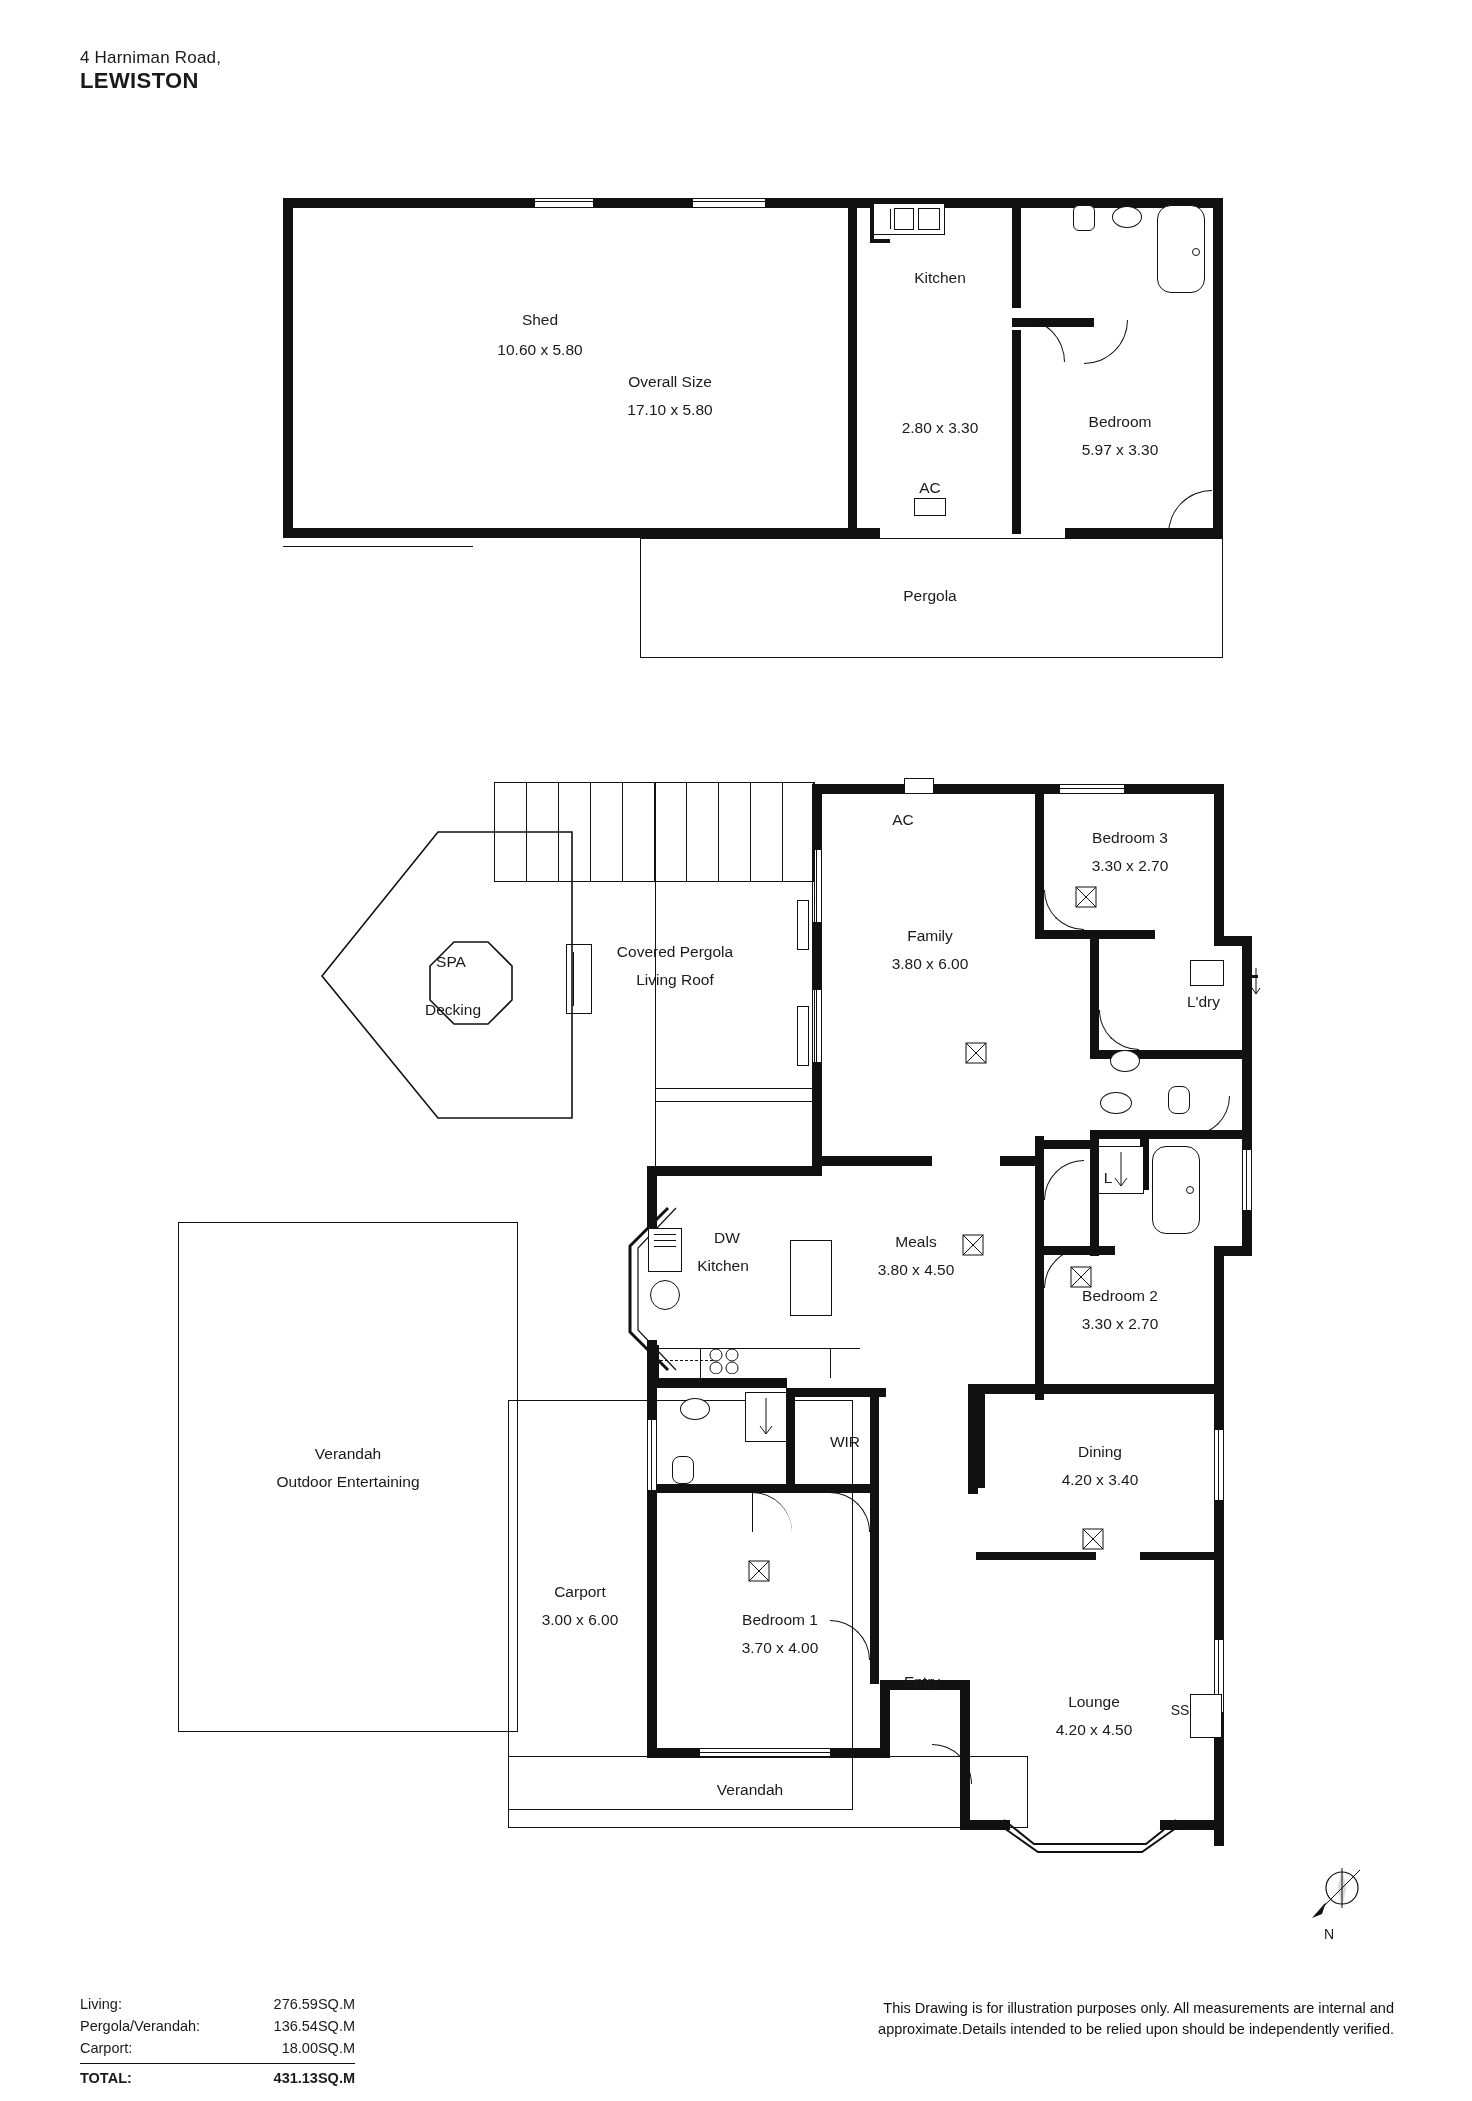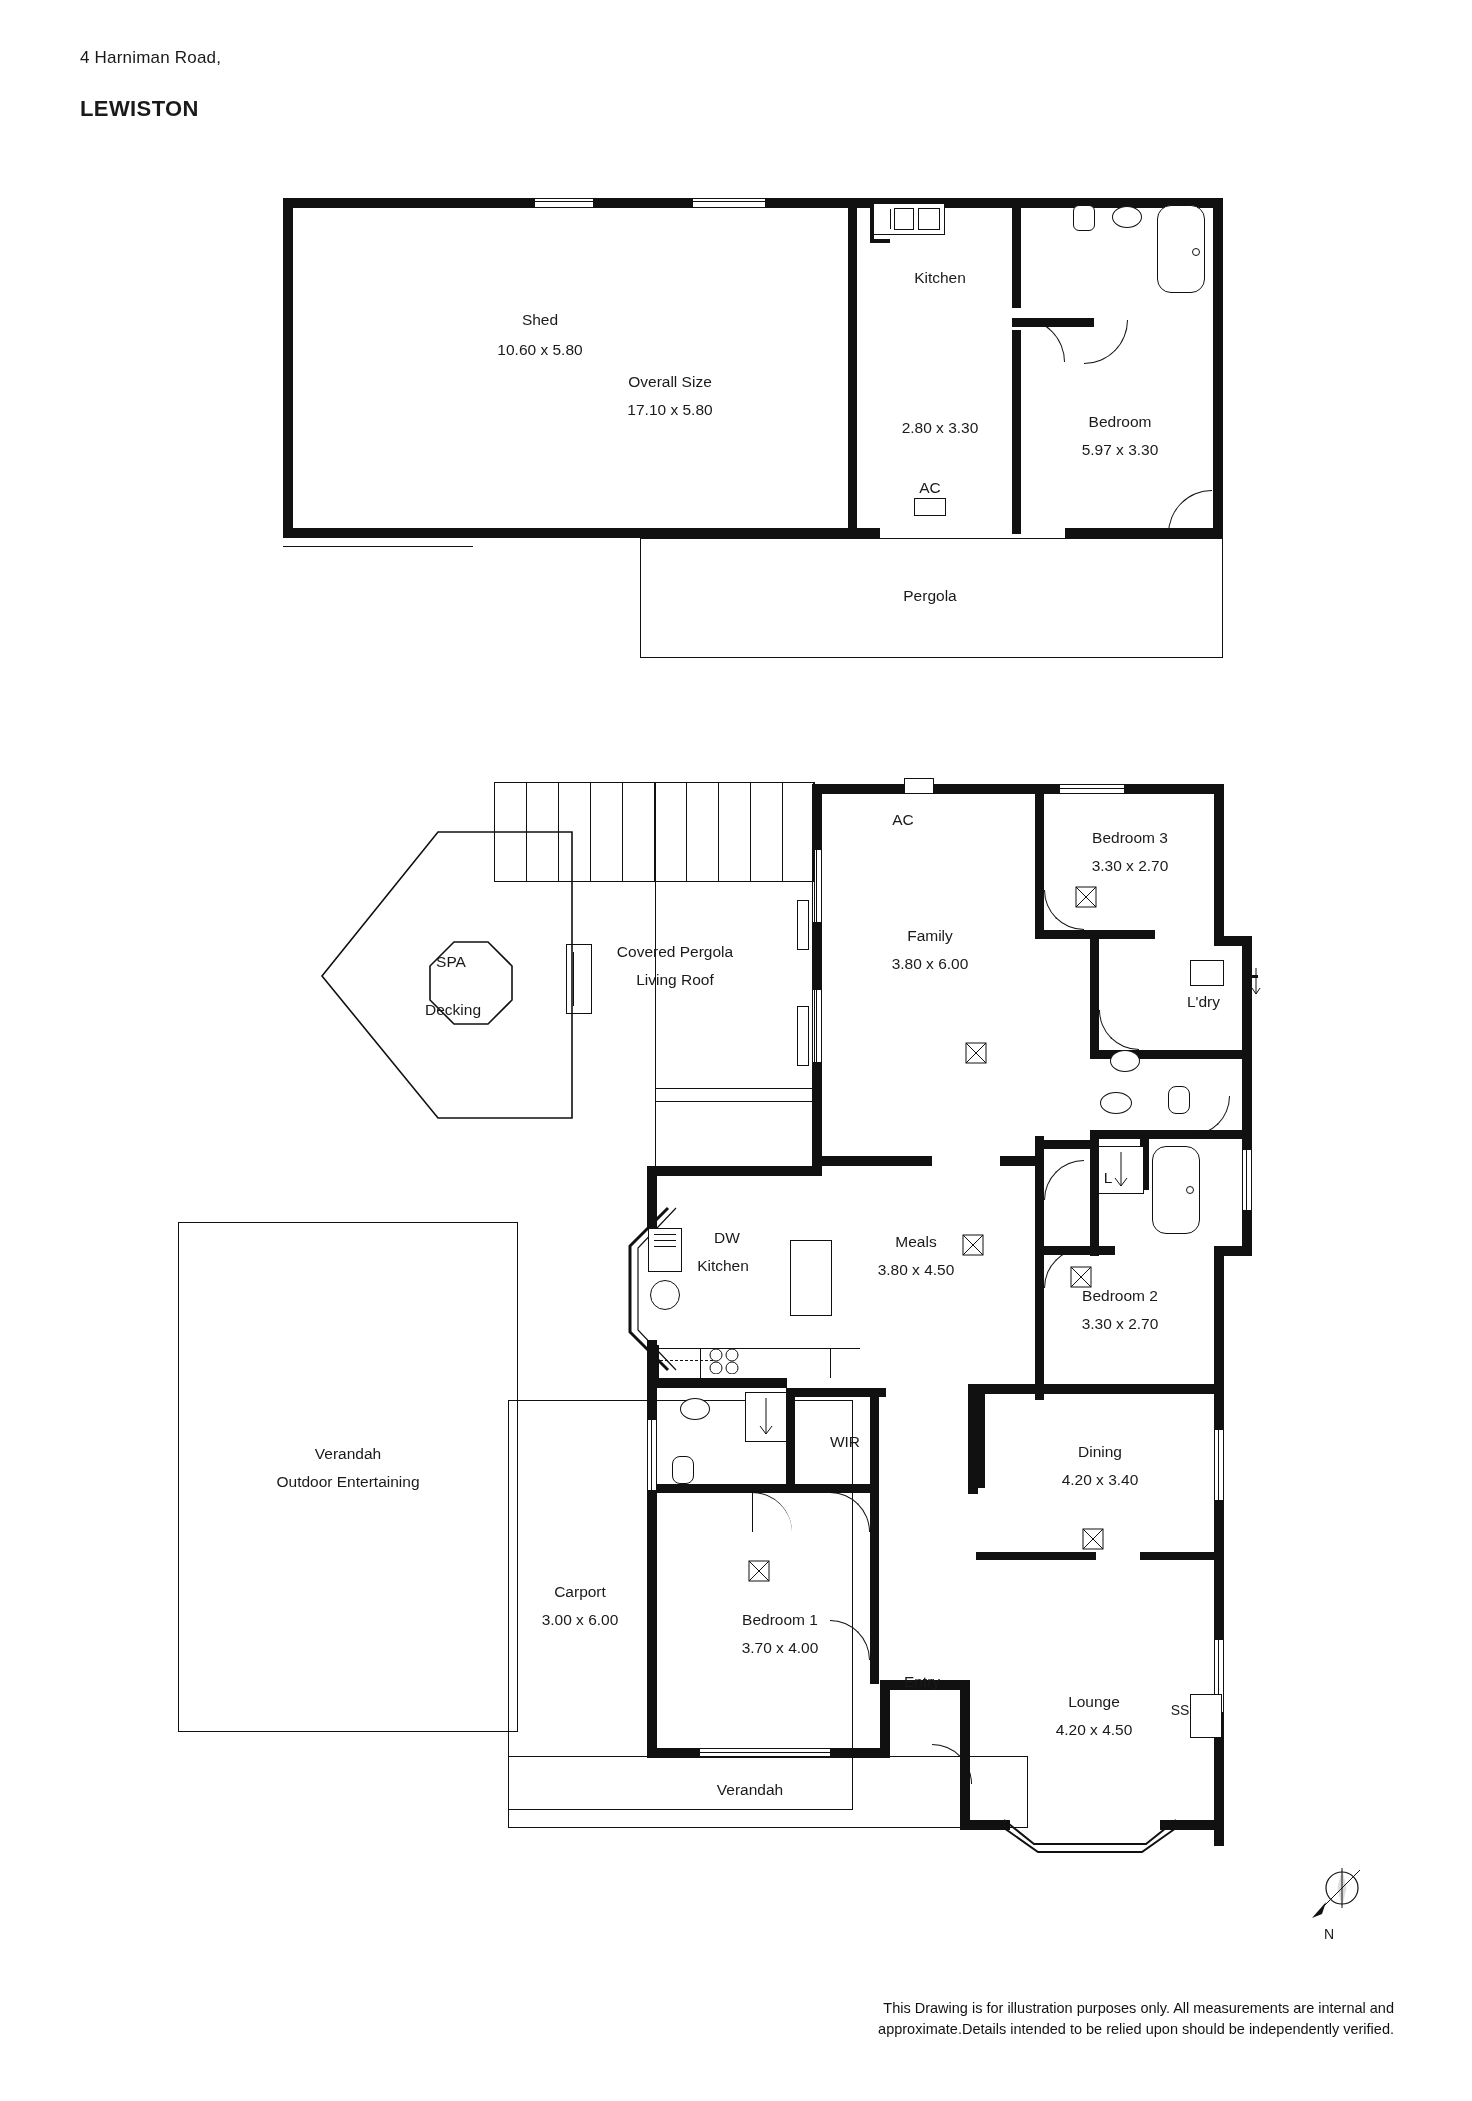--- a/index.html
+++ b/index.html
@@ -5,21 +5,21 @@
   html,body{margin:0;padding:0;}
   body{
     width:1472px;height:2101px;background:#ffffff;
     font-family:"Liberation Sans", sans-serif;
     color:#1a1a1a;position:relative;overflow:hidden;
   }
   .page{position:absolute;inset:0;}
 
   
   .addr{position:absolute;left:80px;top:48px;font-size:17px;letter-spacing:.2px;}
-  .suburb{position:absolute;left:80px;top:96px;font-size:22px;font-weight:bold;letter-spacing:.4px;}
+  .suburb{position:absolute;left:80px;top:68px;font-size:22px;font-weight:bold;letter-spacing:.4px;}
 
   
   .wall{position:absolute;background:#111;}
   .thin{position:absolute;background:#111;}
   .box{position:absolute;border:1px solid #111;box-sizing:border-box;background:transparent;}
   .lbl{position:absolute;font-size:15.5px;line-height:20px;text-align:center;white-space:nowrap;}
   .lbl.sm{font-size:14px;}
   .openarea{position:absolute;border:1px solid #111;box-sizing:border-box;}
   .white{background:#fff;position:absolute;}
   .fix{position:absolute;border:1px solid #111;box-sizing:border-box;background:#fff;}
@@ -356,16 +356,35 @@
     <svg width="70" height="70">
       <circle cx="42" cy="26" r="16" fill="none" stroke="#111" stroke-width="1.2"></circle>
       <polygon points="42,8 46,26 42,44 38,26" fill="#111" opacity="0.15" stroke="#111" stroke-width="0.8"></polygon>
       <line x1="24" y1="44" x2="60" y2="8" stroke="#111" stroke-width="1"></line>
       <line x1="42" y1="6" x2="42" y2="46" stroke="#111" stroke-width="1"></line>
       <polygon points="12,56 26,40 22,52 12,56" fill="#111"></polygon>
     </svg>
     <div class="n">N</div>
   </div>
 
+  <div class="legend">
+    <div class="row">
+        <span class="k">Living:</span>
+        <span class="v">276.59SQ.M</span>
+      </div>
+    <div class="row">
+        <span class="k">Pergola/Verandah:</span>
+        <span class="v">136.54SQ.M</span>
+      </div>
+    <div class="row">
+        <span class="k">Carport:</span>
+        <span class="v">18.00SQ.M</span>
+      </div>
+    <hr>
+    <div class="row tot">
+        <span class="k">TOTAL:</span>
+        <span class="v">431.13SQ.M</span>
+      </div>
+  </div>
 
   <div class="disc">This Drawing is for illustration purposes only. All measurements are internal and approximate.Details intended to be relied upon should be independently verified.</div>
 
 </div>
 
 </body></html>

